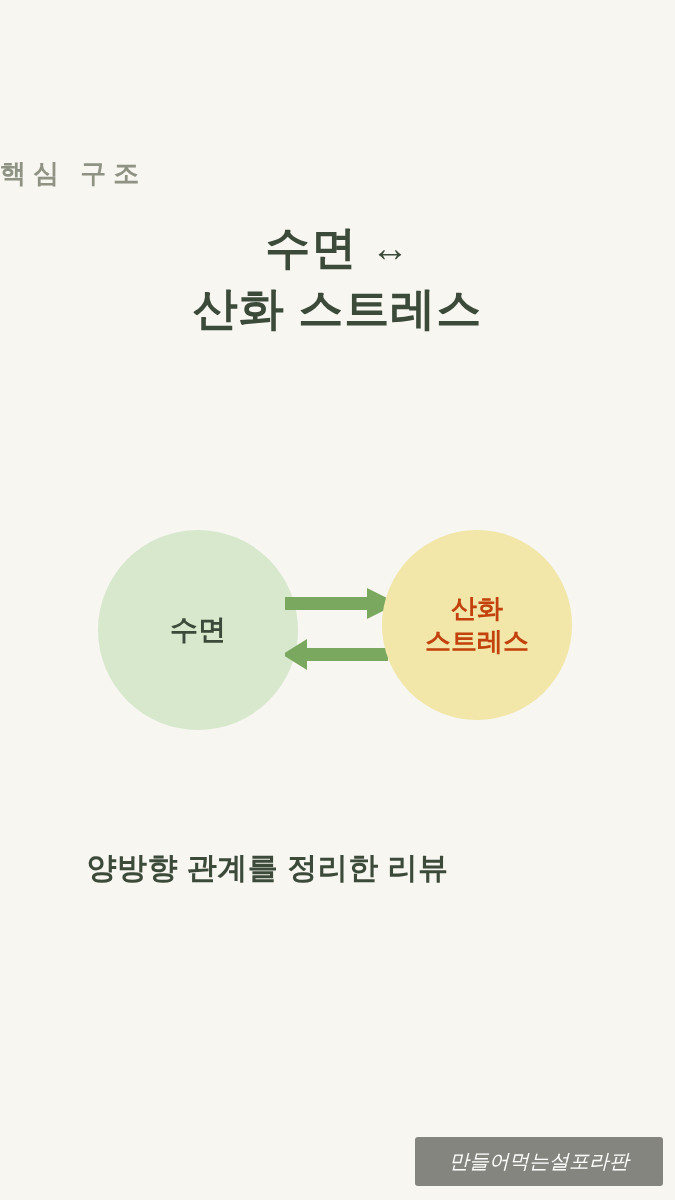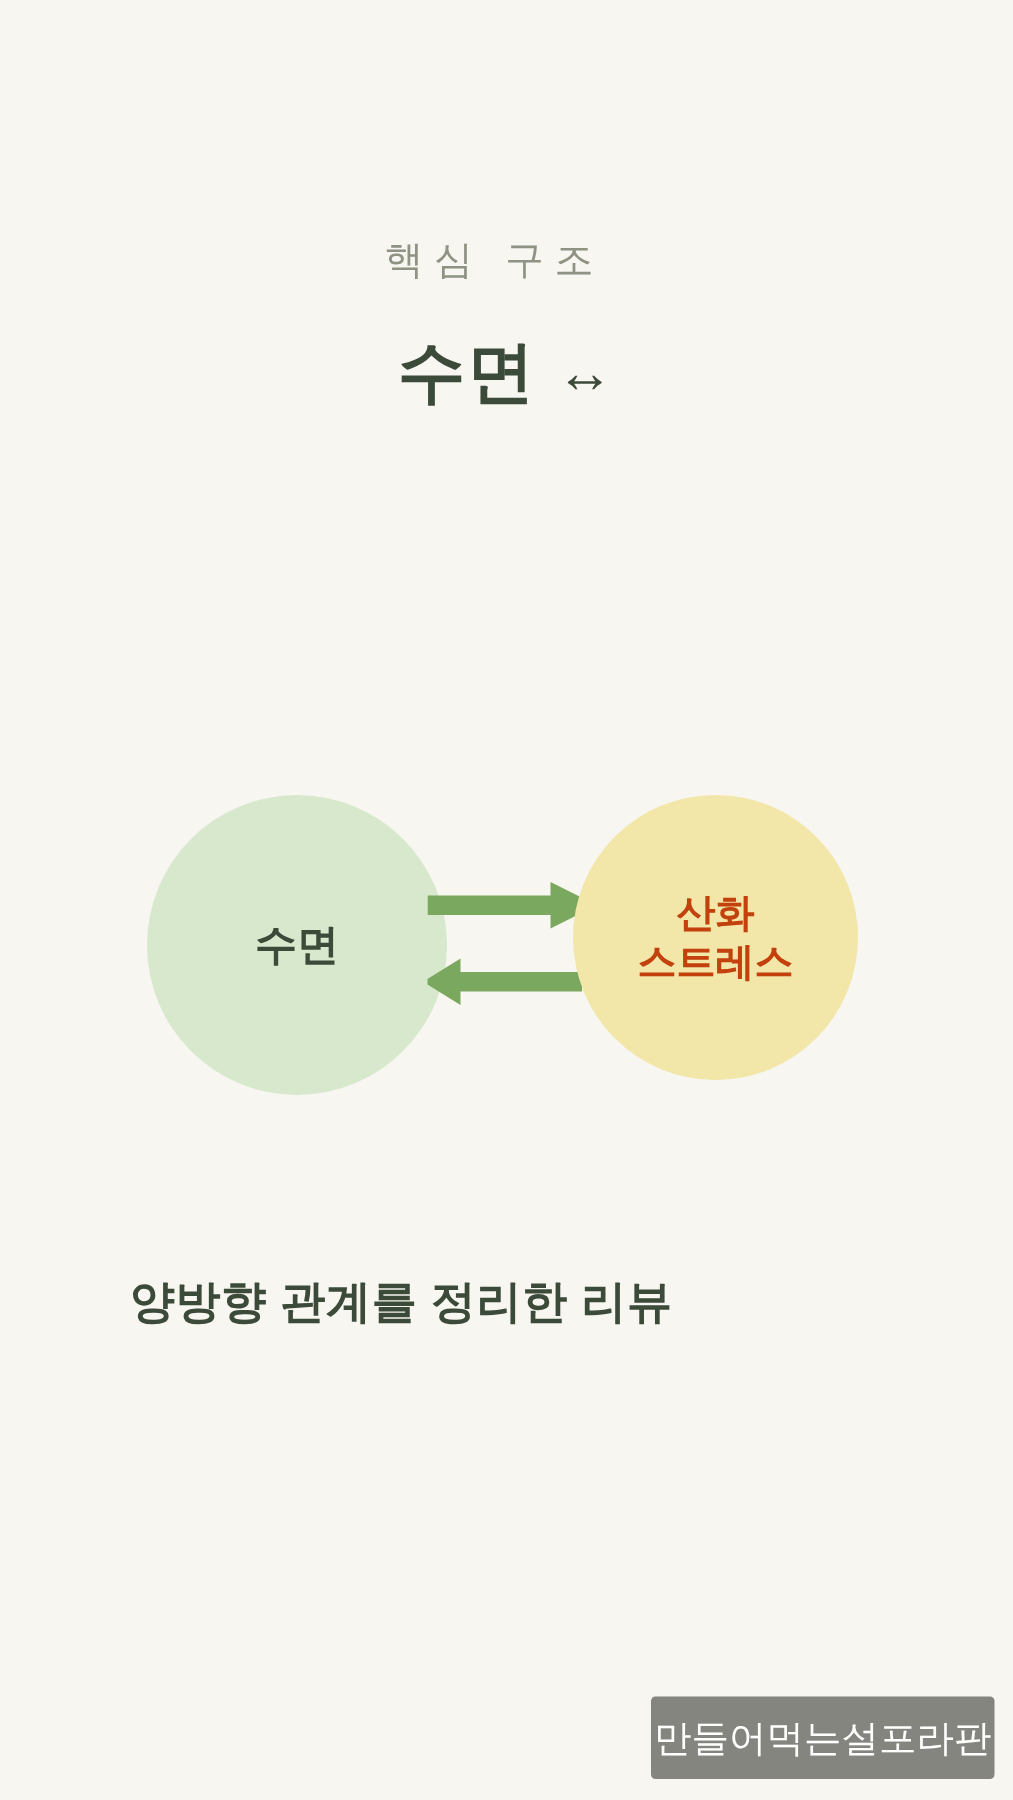--- a/index.html
+++ b/index.html
@@ -20,23 +20,23 @@
     height: 1200px;
     background: #f7f6f0;
   }
 
   
   .eyebrow {
     position: absolute;
     top: 156px;
     left: 0;
     width: 659px;
-    text-align: center;
+    text-align: left;
     font-size: 26px;
-    font-weight: 400;
+    font-weight: 700;
     letter-spacing: 7px;
     color: #8f9384;
   }
   .title {
     position: absolute;
     top: 218px;
     left: 0;
     width: 675px;
     text-align: center;
     font-size: 45px;
@@ -112,39 +112,41 @@
     letter-spacing: 0.5px;
   }
 
   
   .watermark {
     position: absolute;
     right: 12px;
     bottom: 14px;
     background: #7c7c76;
     color: #ffffff;
-    font-size: 25px;
-    padding: 11px 2px;
+    font-size: 20px;
+    padding: 11px 34px;
     border-radius: 3px;
     letter-spacing: 0px;
     opacity: 0.92;
+    font-style: italic;
   }
 </style>
 </head>
 <body>
 
 <div class="page">
 
   <div class="eyebrow">핵심 구조</div>
 
   <div class="title">
     <span class="title-line">
       <span>수면</span>
       <span class="arrow">↔</span>
     </span>
+    <span class="title-line">산화 스트레스</span>
   </div>
 
   <div class="diagram">
 
     <div class="node node-sleep">
       <span>수면</span>
     </div>
 
     <div class="arrows">
       <svg width="115" height="90" viewBox="0 0 115 90">

